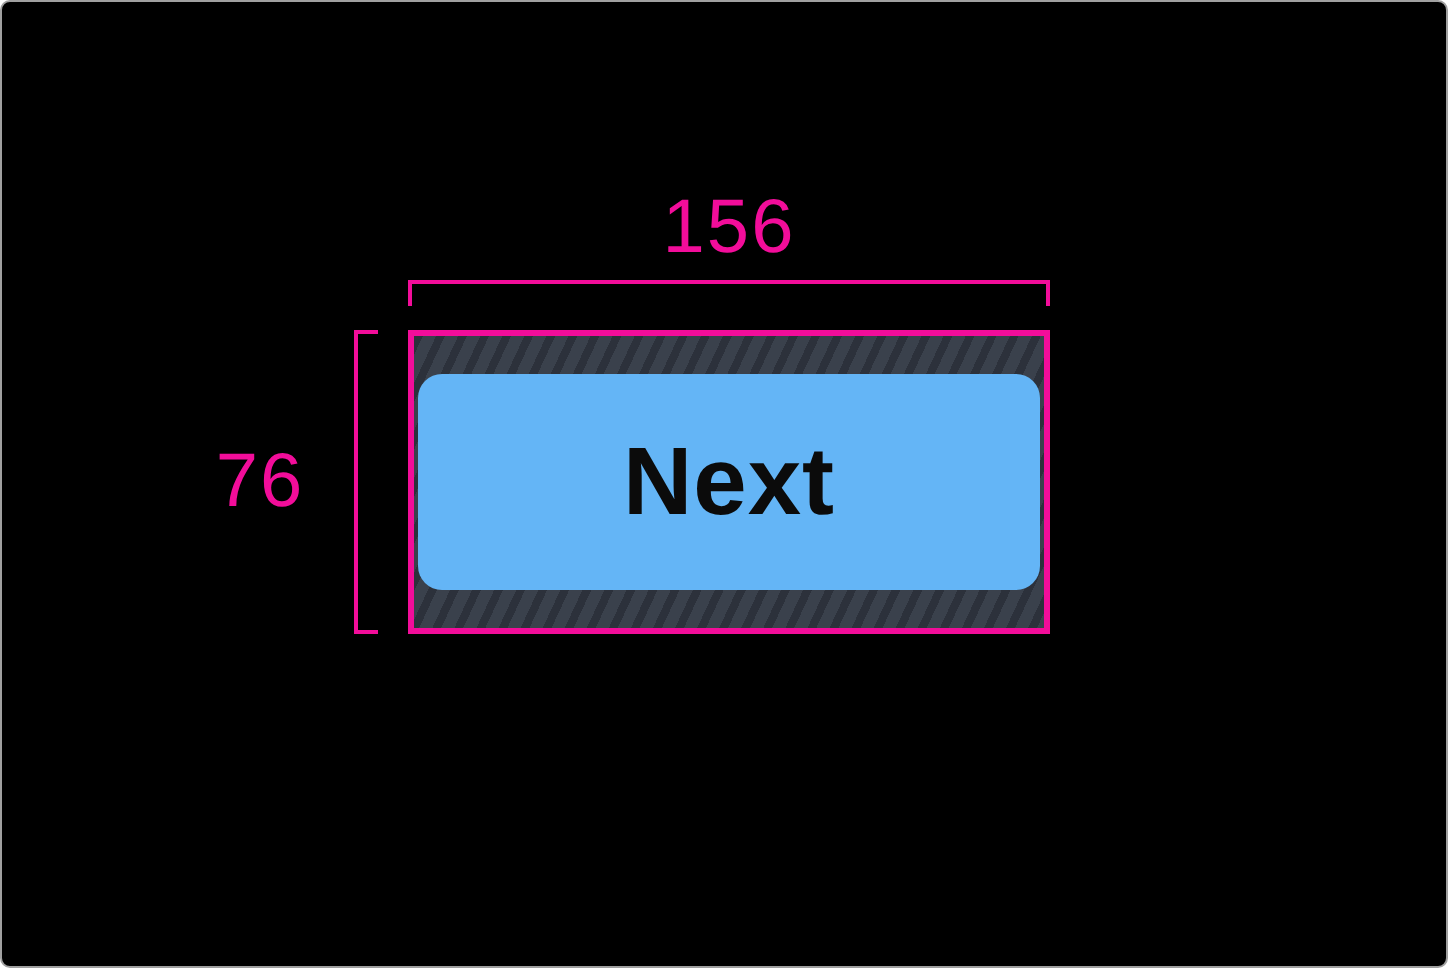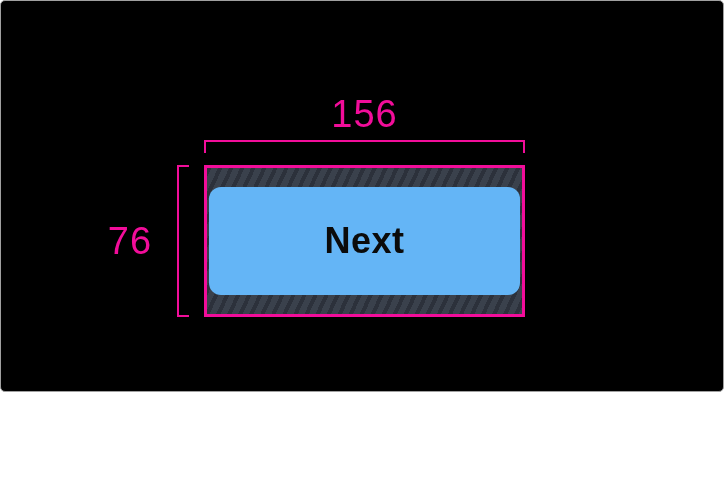--- a/index.html
+++ b/index.html
@@ -7,21 +7,21 @@
     --button-fill:#64b5f6;
     --button-text:#0b0b0b;
     --hatch-base:#3a414c;
     --hatch-stripe:#2c313b;
     --canvas-bg:#000000;
     --frame-border:#a0a0a0;
   }
   html,body{margin:0;padding:0;background:#ffffff;}
   .frame{
     position:relative;
-    width:724px;height:392px;
+    width:724px;height:484px;
     box-sizing:border-box;
     background:var(--canvas-bg,#000);
     border:1px solid var(--frame-border,#a0a0a0);
     border-radius:5px;
     overflow:hidden;
     font-family:"Liberation Sans","DejaVu Sans",sans-serif;
   }
 
   
   .dim-label{
@@ -82,21 +82,21 @@
     justify-content:center;
   }
 
   .next-btn{
     width:311px;height:108px;
     border:none;
     border-radius:12px;
     background:var(--button-fill,#64b5f6);
     color:var(--button-text,#0b0b0b);
     font-family:"Liberation Sans","DejaVu Sans",sans-serif;
-    font-size:36px;
+    font-size:48px;
     font-weight:600;
     letter-spacing:0.5px;
     display:flex;
     align-items:center;
     justify-content:center;
     padding:0;
     cursor:pointer;
   }
 </style>
 </head>

